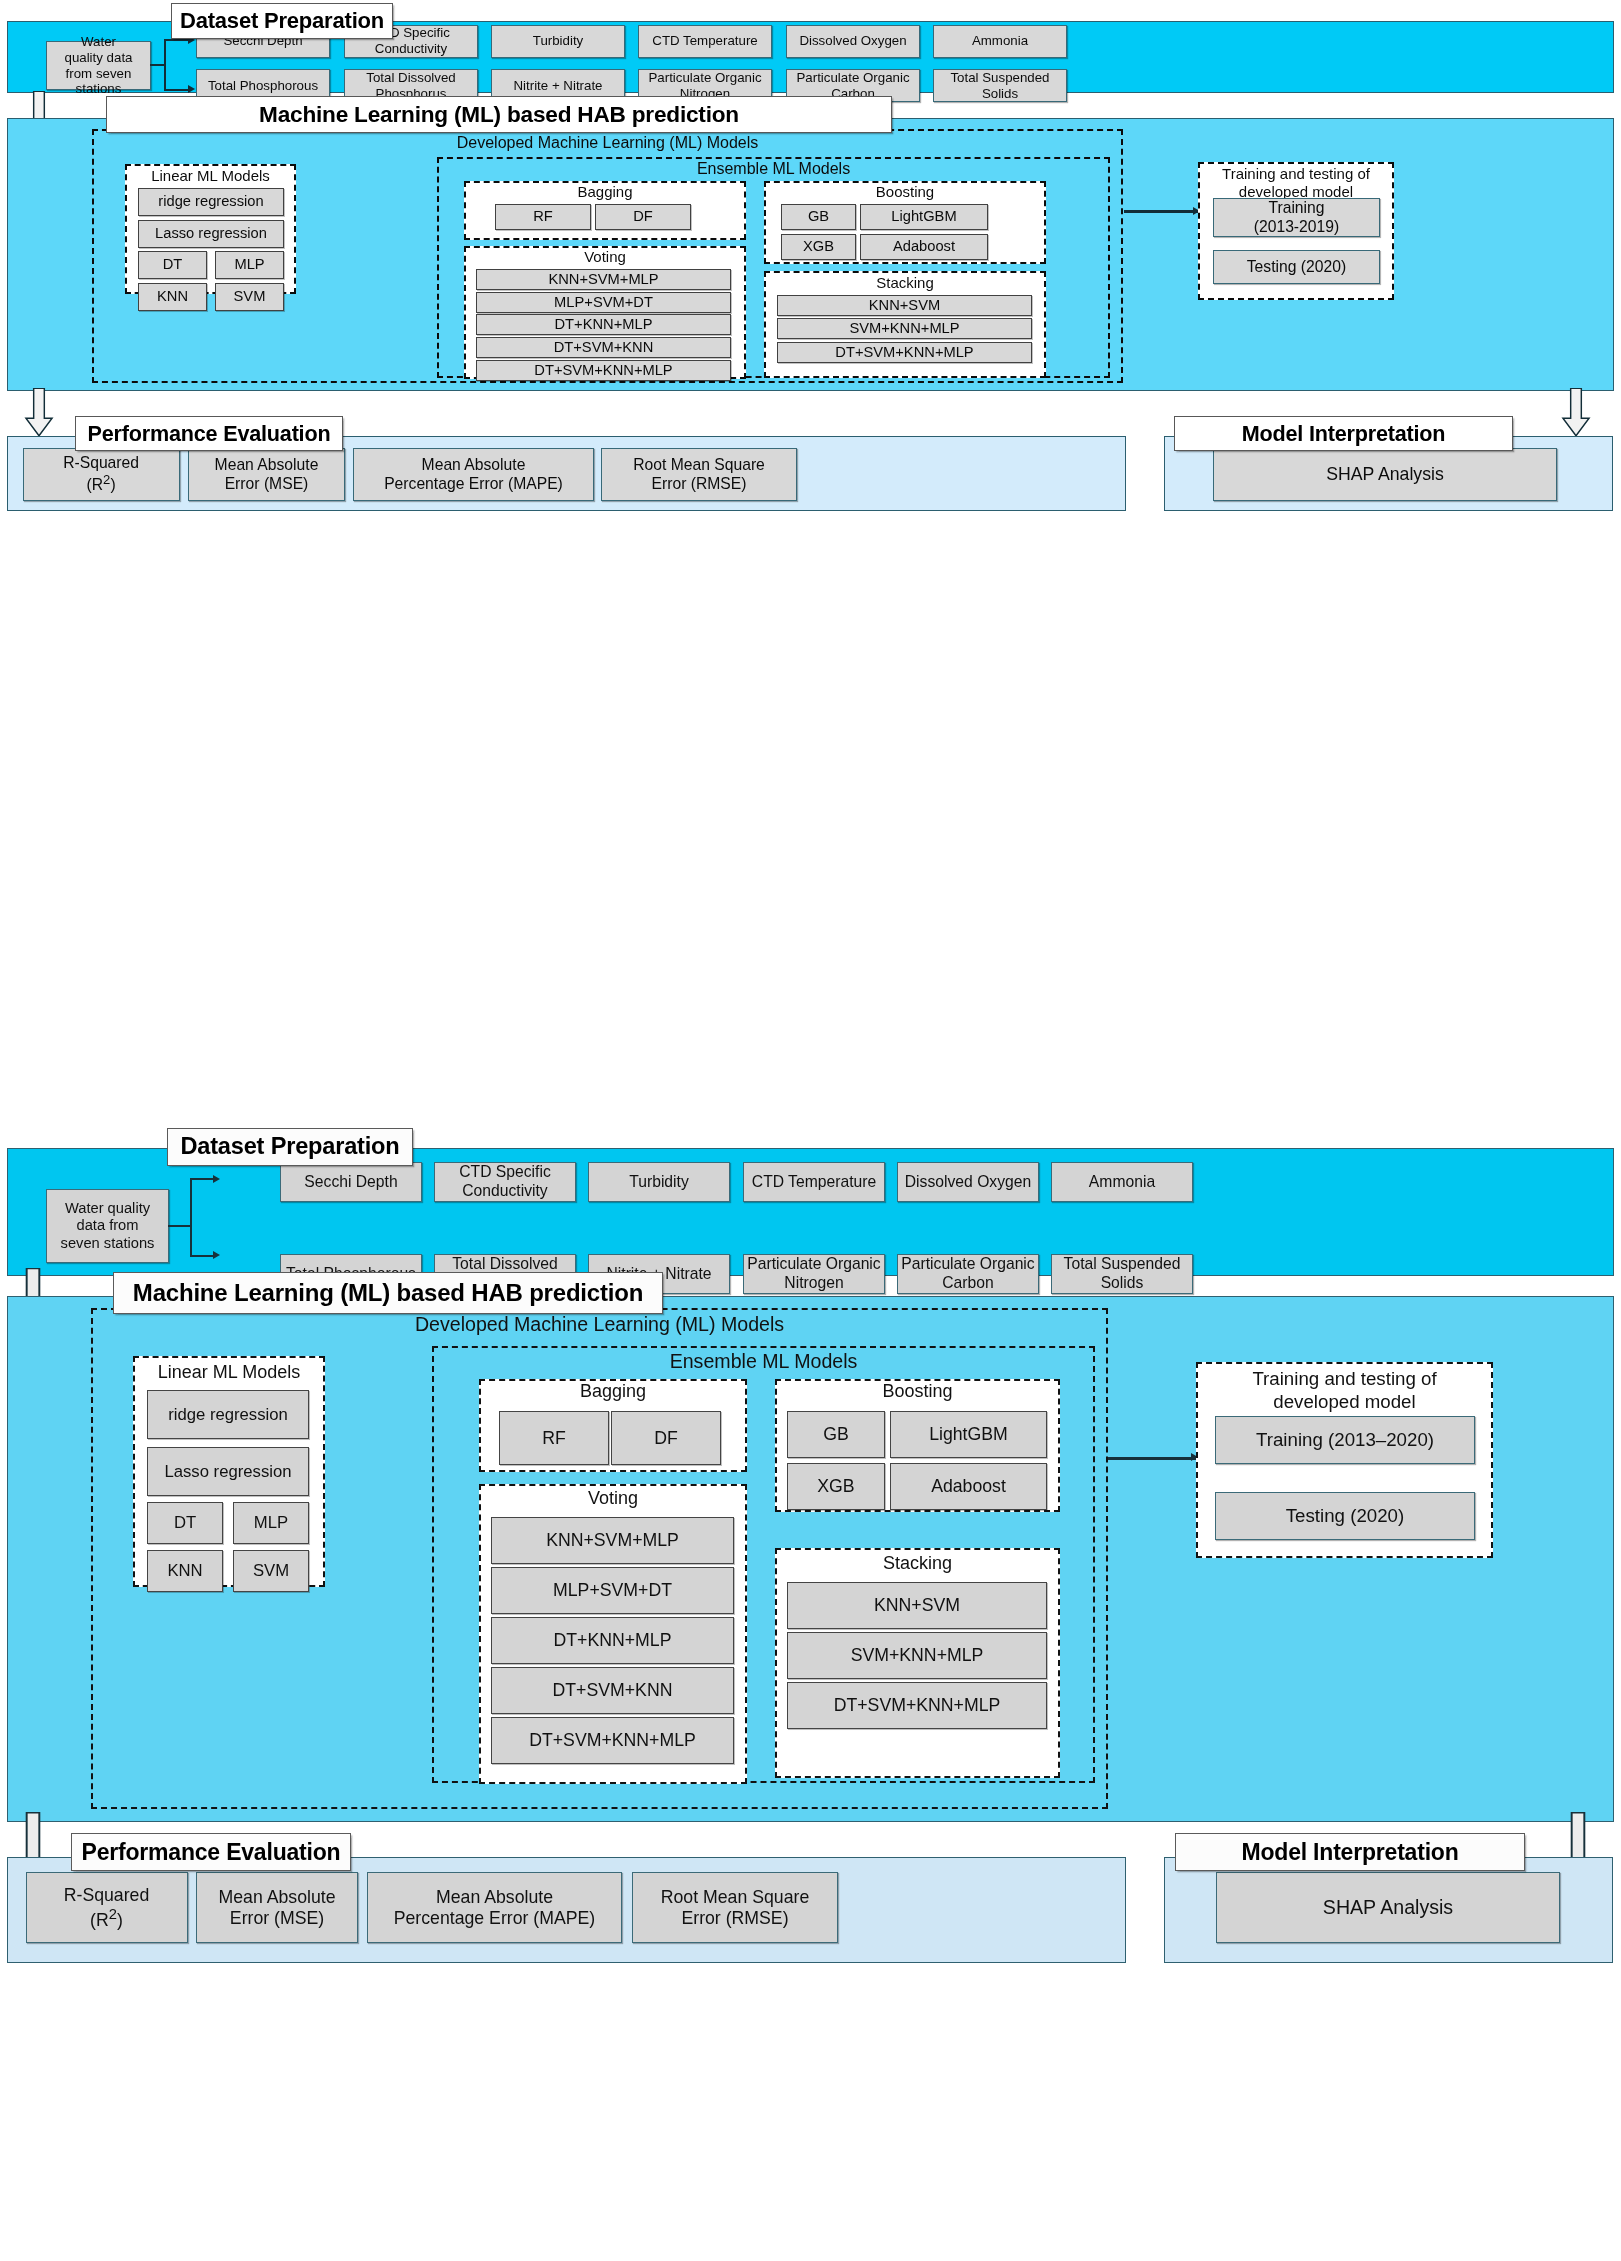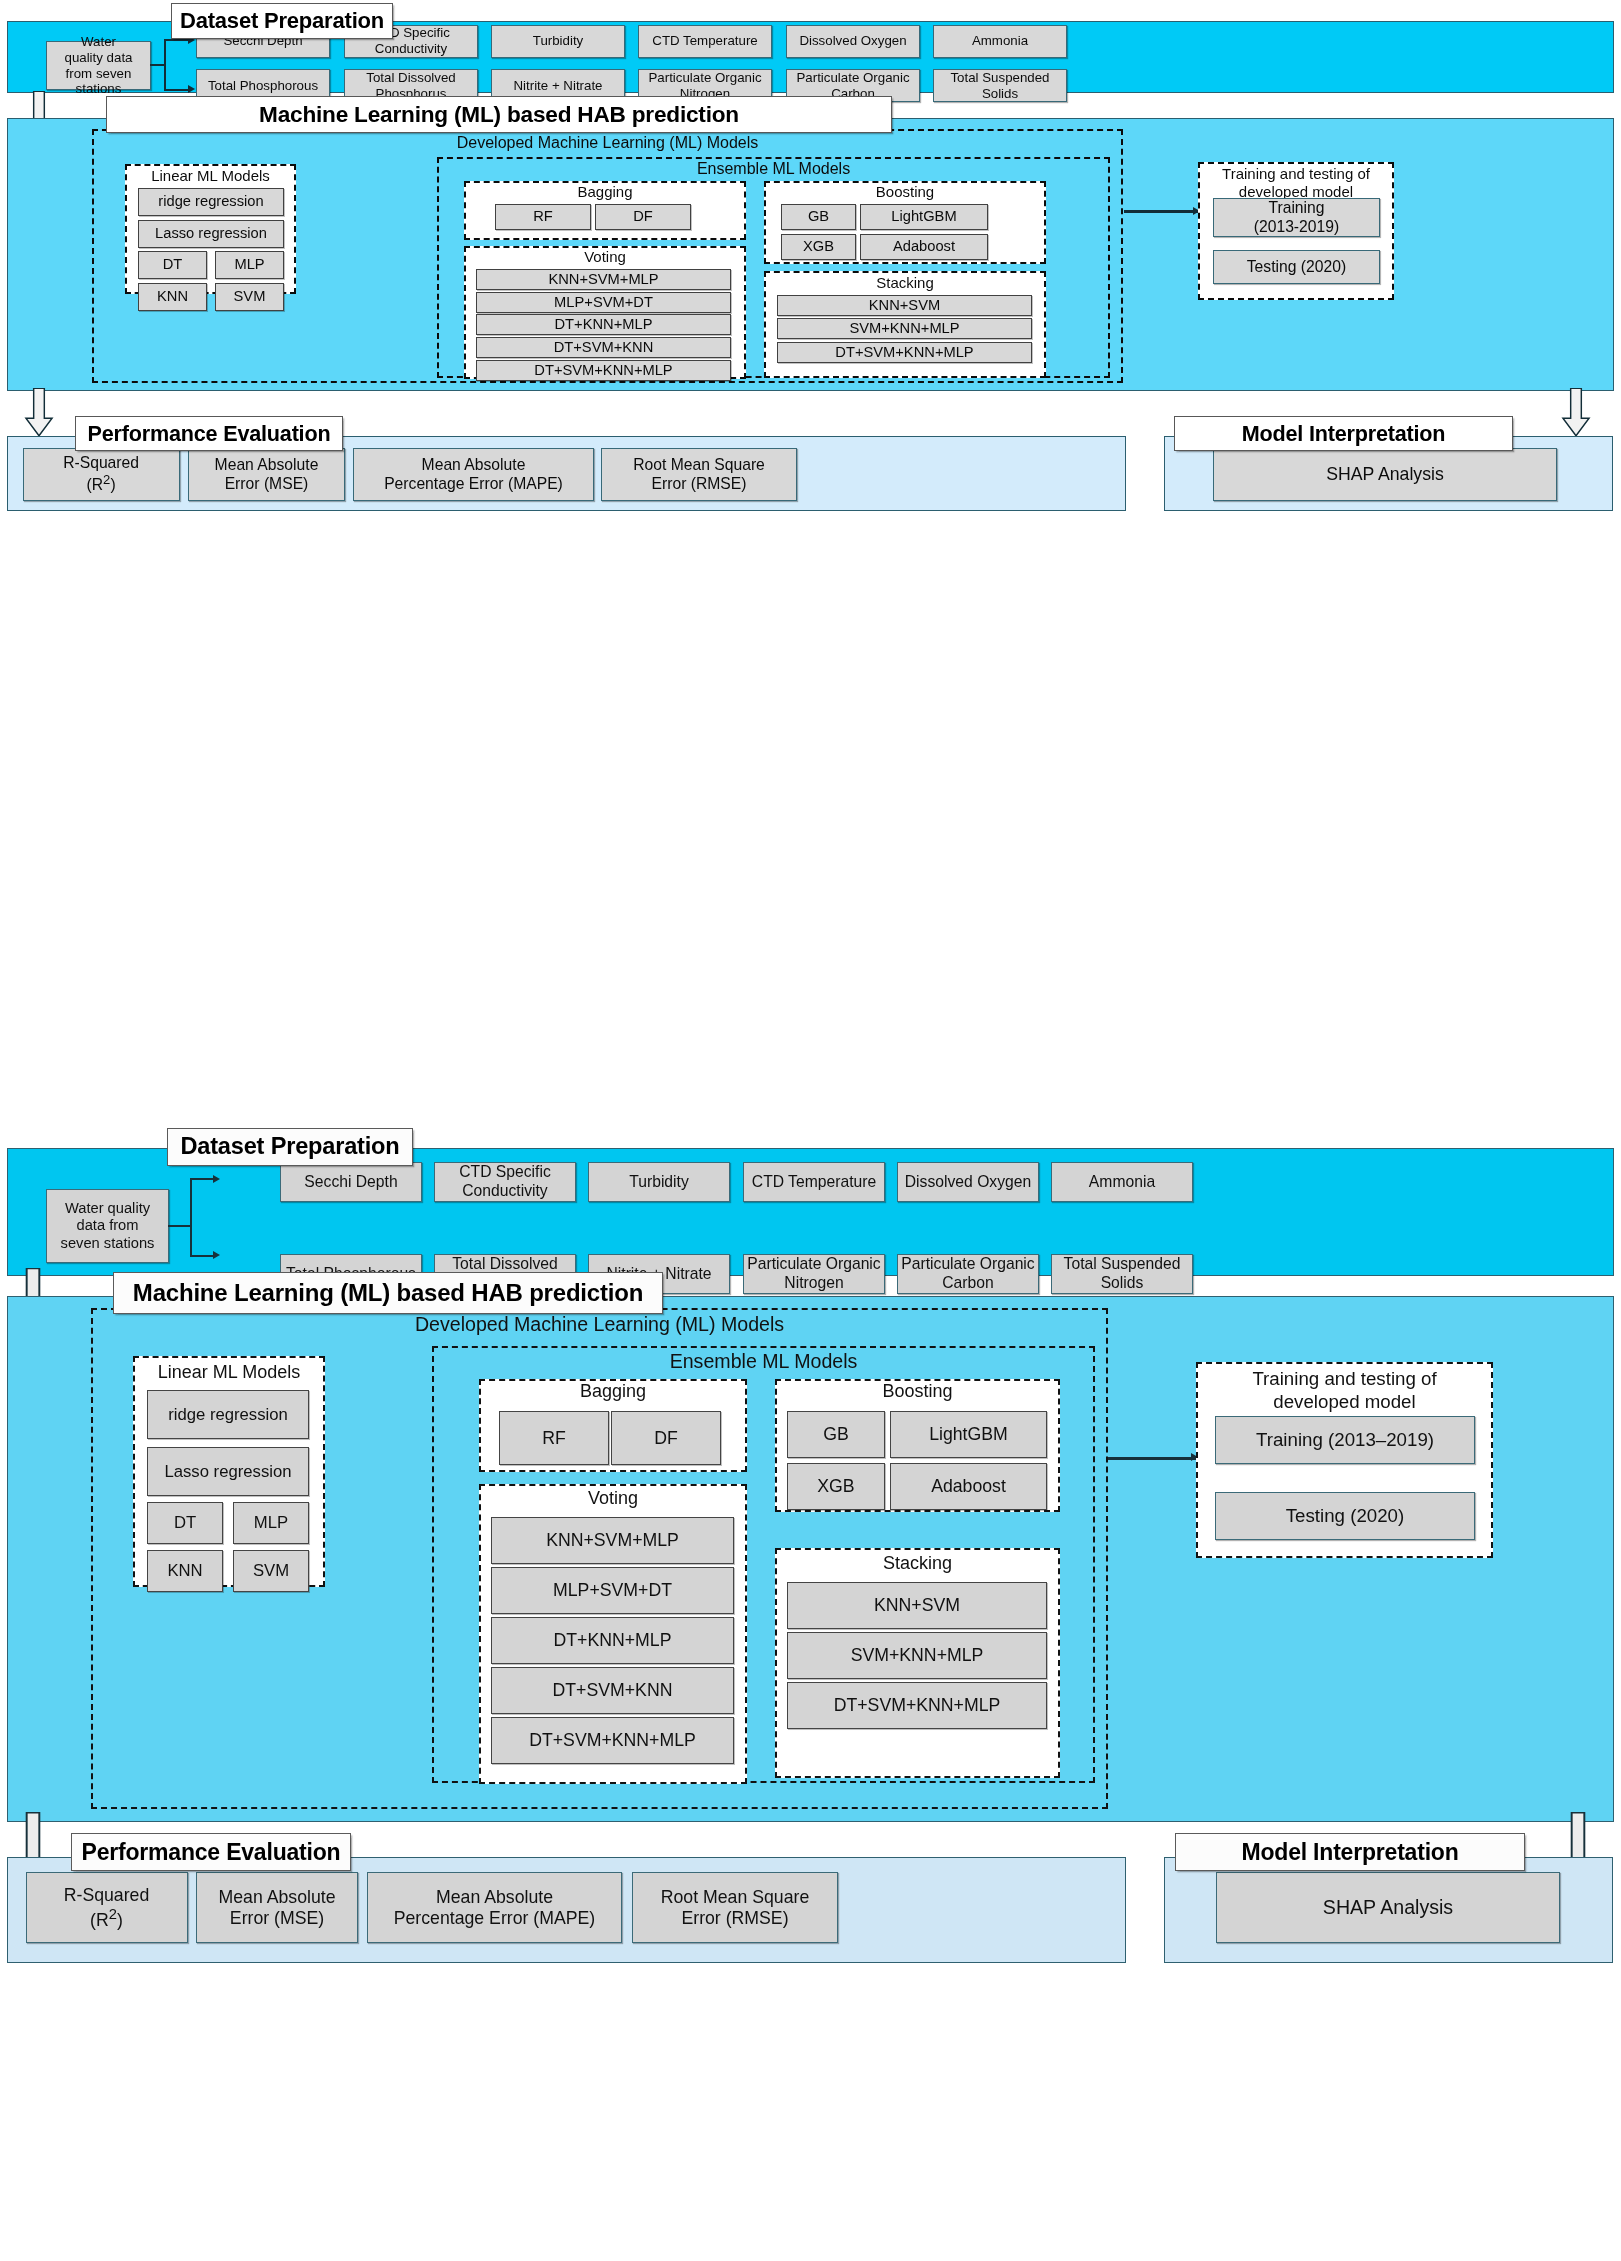--- a/index.html
+++ b/index.html
@@ -262,21 +262,21 @@
   <div class="gbox flat" style="left:787px;top:557px;width:260px;height:47px;font-size:17.7px;">DT+SVM+KNN+MLP</div>
 
   <div class="line" style="left:1108px;top:332px;width:88px;height:2.5px;"></div>
   <div class="arrowhead arrow-right" style="left:1191px;top:328px;"></div>
 
   <div class="dbox white" style="left:1196px;top:237px;width:297px;height:196px;"></div>
   <div class="dlabel" style="left:1196px;top:242px;width:297px;font-size:18.7px;line-height:1.25;">
     <span>Training and testing of</span><br>
     <span>developed model</span>
   </div>
-  <div class="gbox" style="left:1215px;top:291px;width:260px;height:48px;font-size:18.7px;">Training (2013–2019)</div>
+  <div class="gbox" style="left:1215px;top:291px;width:260px;height:48px;font-size:18.7px;">Training (2013–2020)</div>
   <div class="gbox" style="left:1215px;top:367px;width:260px;height:48px;font-size:18.7px;">Testing (2020)</div>
 
   <div class="bigarrow" style="left:14.7px;top:687px;width:36px;height:74px;">
     <svg width="36" height="74" viewBox="0 0 74 150">
         <polygon points="24,0 50,0 50,100 70,100 37,147 4,100 24,100" fill="#EDEDED" stroke="#17313b" stroke-width="4"></polygon>
       </svg>
   </div>
   <div class="bigarrow" style="left:1560px;top:687px;width:36px;height:74px;">
     <svg width="36" height="74" viewBox="0 0 74 150">
         <polygon points="24,0 50,0 50,100 70,100 37,147 4,100 24,100" fill="#EDEDED" stroke="#17313b" stroke-width="4"></polygon>

